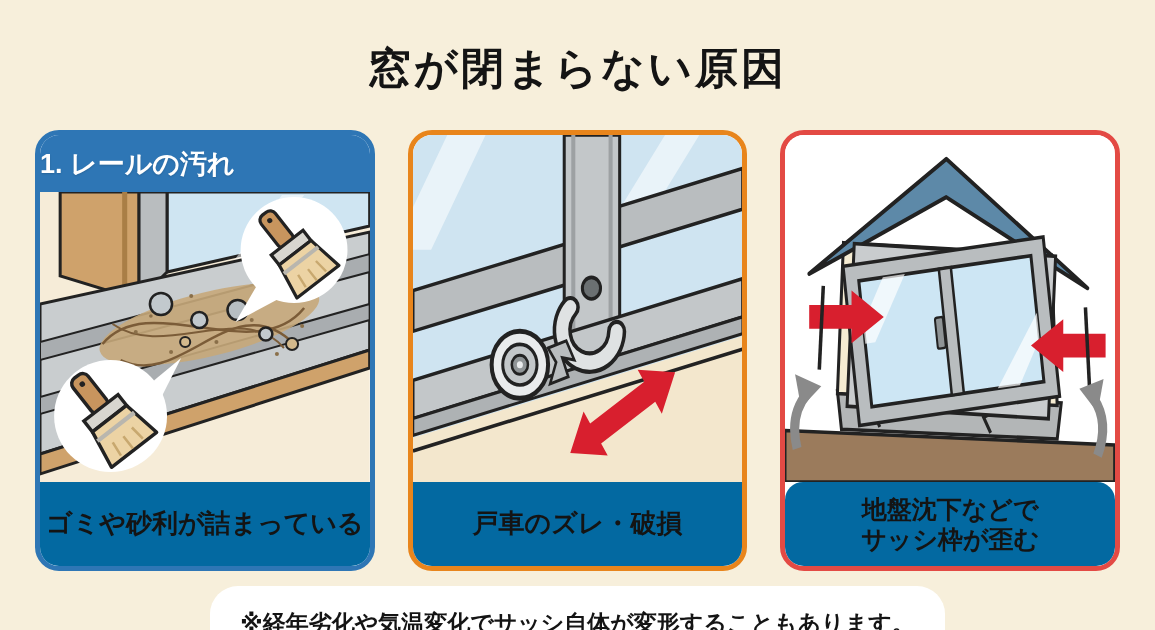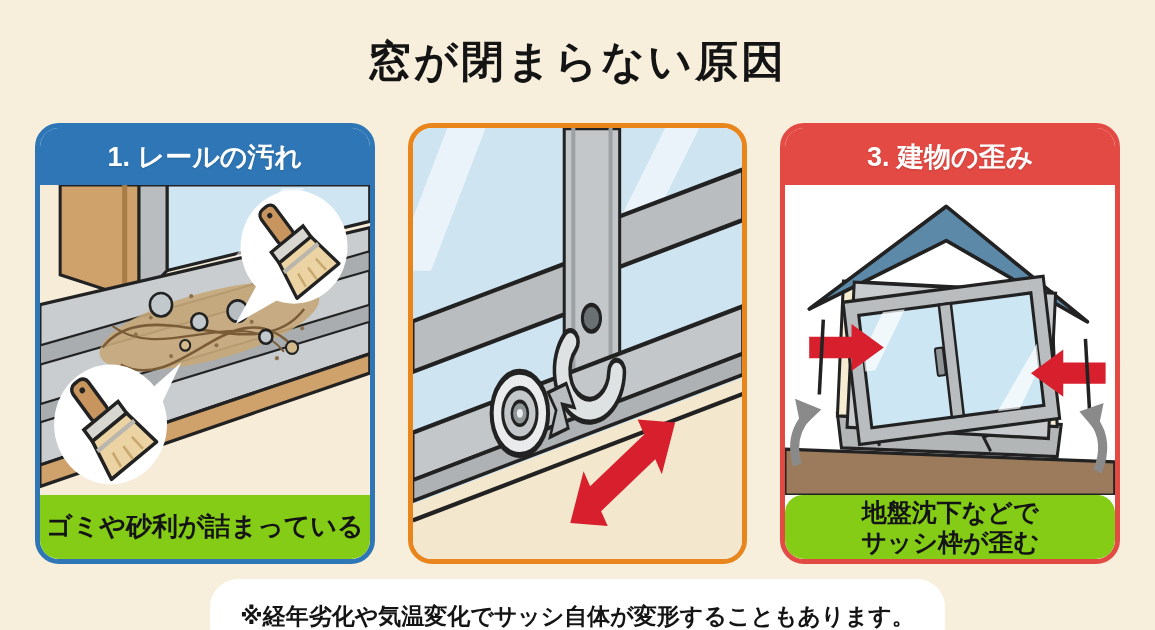--- a/index.html
+++ b/index.html
@@ -4,46 +4,46 @@
 <style>
   html,body{margin:0;padding:0;}
   body{
     width:1155px;height:630px;overflow:hidden;
     background:var(--page_bg,#f7efdb);
     font-family:"Liberation Sans","DejaVu Sans",sans-serif;
     color:#141414;
   }
   .page{width:1155px;height:630px;position:relative;}
   .title{
-    margin:16px;padding-top:17px;text-align:center;
+    margin:0;padding-top:40px;text-align:center;
     font-size:43px;font-weight:900;letter-spacing:3px;color:#141414;
   }
   .panels{
     display:flex;gap:33px;padding:0 35px;margin-top:32px;
   }
   .panel{
     flex:1;height:441px;box-sizing:border-box;
     border:5px solid var(--c);border-radius:24px;
     background:#fff;overflow:hidden;
     display:flex;flex-direction:column;
   }
   .panel--rail{--c:var(--panel_blue,#2e76b5);}
   .panel--parts{--c:var(--panel_orange,#e8851c);}
   .panel--building{--c:var(--panel_red,#e34a44);}
   .panel-header{
     height:57px;flex:none;background:var(--c);color:#fff;
-    display:flex;align-items:center;justify-content:center;
+    display:flex;align-items:center;
     font-size:27px;font-weight:bold;white-space:nowrap;
     text-shadow:0 1px 2px rgba(0,0,0,.15);
   }
   .panel--parts .panel-header{font-size:25px;letter-spacing:-1px;}
   .panel-art{flex:1;min-height:0;position:relative;}
   .panel-art svg{display:block;width:100%;height:100%;}
   .panel-caption{
-    height:64px;flex:none;background:#84cc16;
+    height:84px;flex:none;background:#0369a1;
     display:flex;align-items:center;justify-content:center;
     text-align:center;font-size:26px;font-weight:bold;line-height:1.22;
     white-space:pre-line;color:#141414;
   }
   .panel--building .panel-caption{font-size:25px;border-radius:18px;}
   .footnote-pill{
     margin:15px auto 0;width:fit-content;max-width:900px;
     background:#fff;border-radius:28px;padding:22px 30px;
     font-size:23px;font-weight:bold;color:#141414;white-space:nowrap;
   }
@@ -162,26 +162,24 @@
           <g>
             <circle cx="106" cy="192" r="28" fill="#e9ebec" stroke="#222" stroke-width="4"></circle>
             <circle cx="106" cy="192" r="17" fill="#c3c7c9" stroke="#222" stroke-width="3"></circle>
             <circle cx="106" cy="192" r="8" fill="#8f9496" stroke="#222" stroke-width="2.5"></circle>
             <circle cx="106" cy="192" r="3" fill="#e9ebec"></circle>
           </g>
 
           <polygon points="-62,0 -32,-22 -32,-10 32,-10 32,-22 62,0 32,22 32,10 -32,10 -32,22" transform="translate(208,232) rotate(-33)" fill="#d81f2e"></polygon>
         </svg>
       </div>
+      <div class="panel-caption">戸車のズレ・破損</div>
     </section>
 
     <section class="panel panel--building">
-      <header class="panel-header">
-        <span>3. 建物の歪み</span>
-      </header>
       <div class="panel-art">
         <svg viewBox="0 0 327 290" preserveAspectRatio="none">
           <rect width="327" height="290" fill="#ffffff"></rect>
 
           <polygon points="0,247 327,259 327,290 0,290" fill="#9b7b5c" stroke="#222" stroke-width="3"></polygon>
 
           <polygon points="52,214 274,224 270,254 56,246" fill="#b3b6b7" stroke="#222" stroke-width="3"></polygon>
           <path d="M92,218 l5,9 l-9,5 l6,12" stroke="#222" stroke-width="3" fill="none"></path>
           <path d="M200,224 l6,8 l-9,4 l7,13" stroke="#222" stroke-width="3" fill="none"></path>
           <line x1="206" y1="224" x2="216" y2="218" stroke="#c8a23c" stroke-width="2.5"></line>

